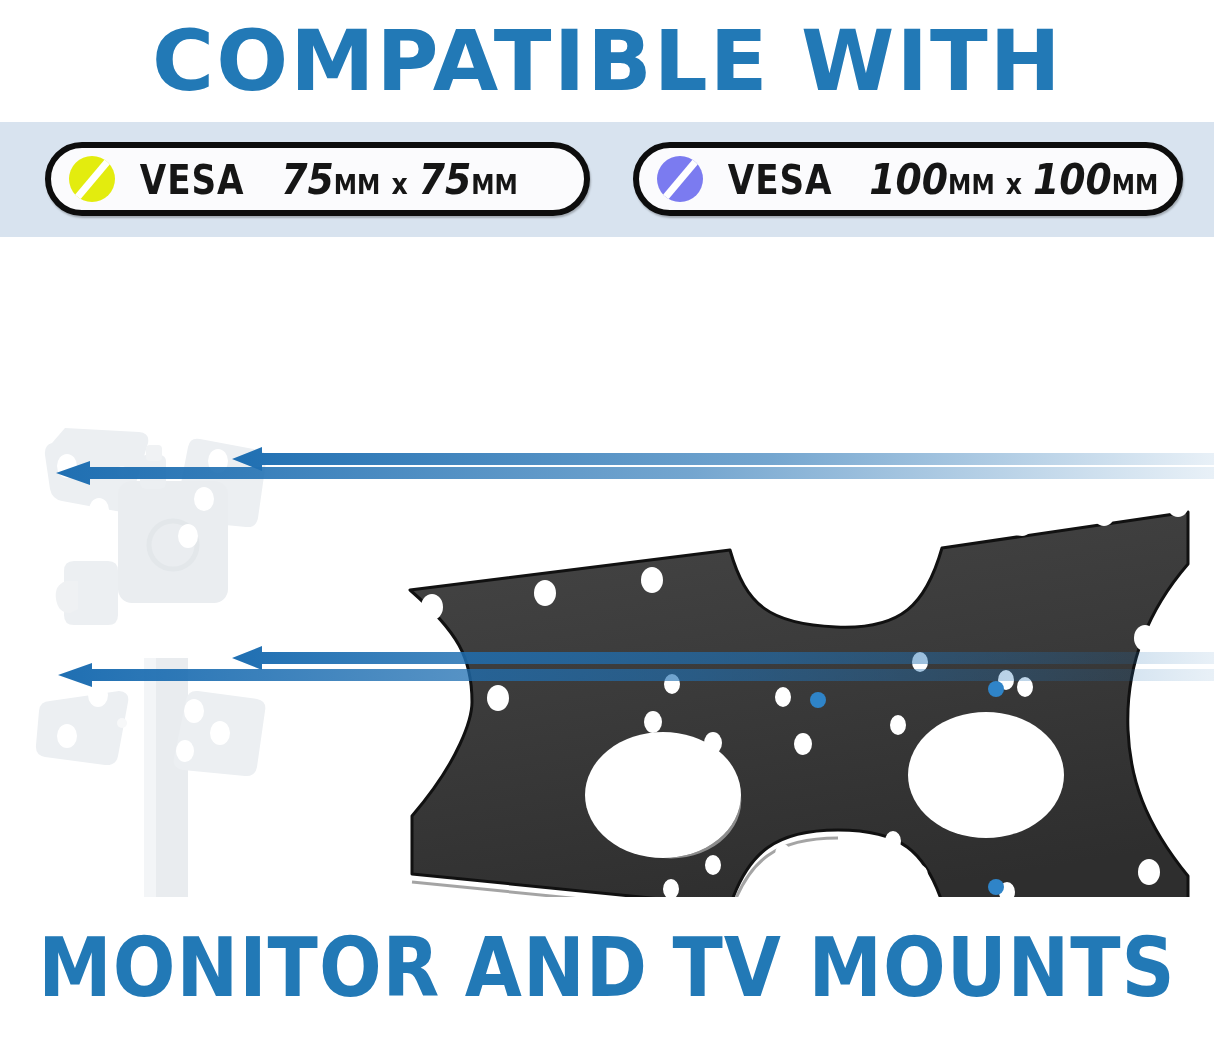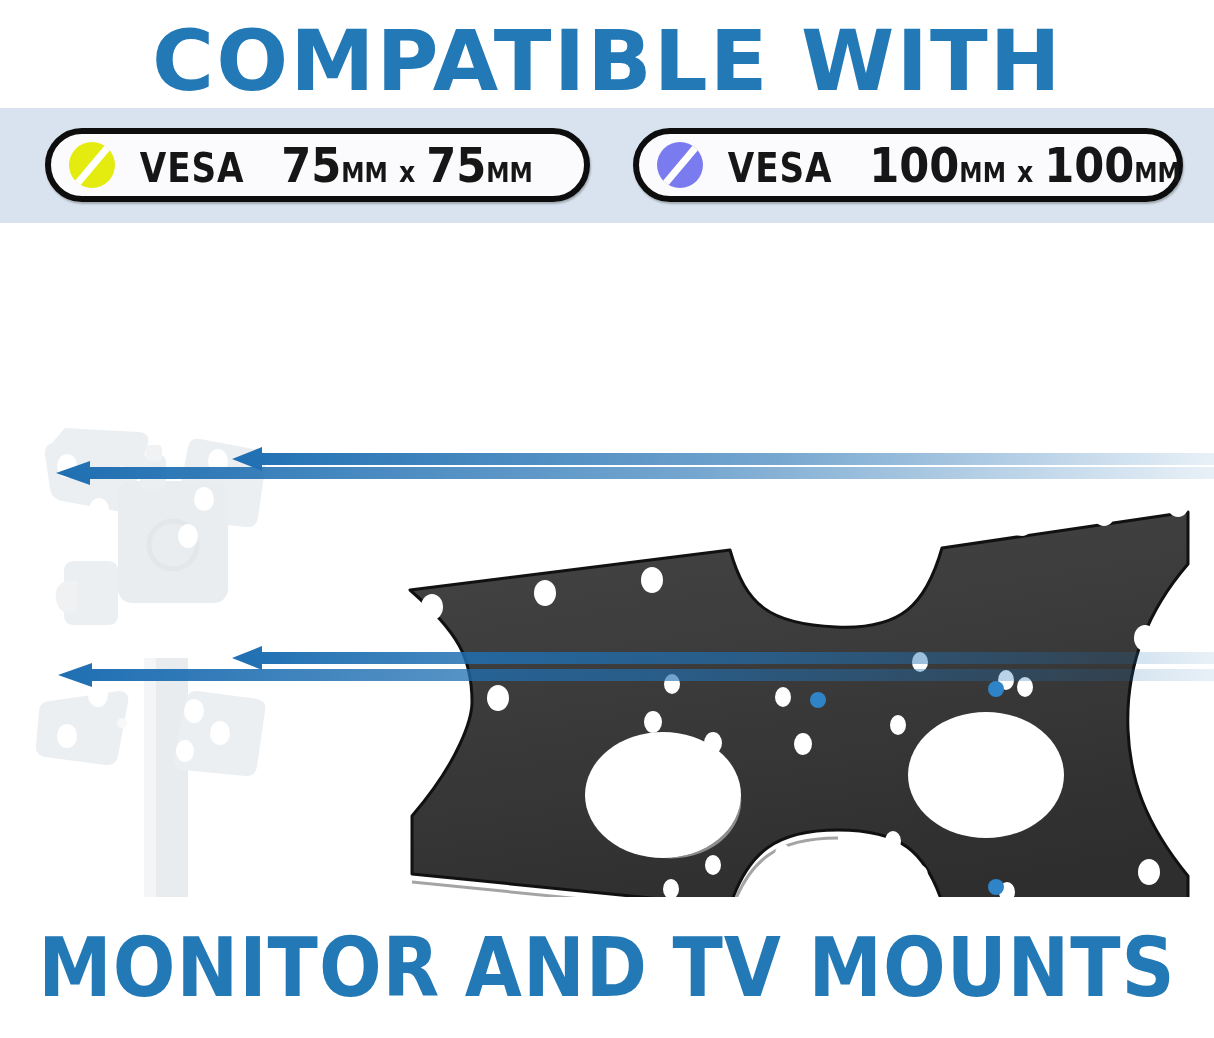--- a/index.html
+++ b/index.html
@@ -29,21 +29,21 @@
     letter-spacing: 2px;
     color: #2279b6;
     line-height: 1;
     white-space: nowrap;
     transform: scaleX(1.02);
   }
 
   
   #badge-band {
     position: absolute;
-    left: 0; top: 108px; width: 1214px; height: 115px;
+    left: 0; top: 122px; width: 1214px; height: 115px;
     background: #d8e3ef;
   }
   .badge {
     position: absolute;
     top: 20px;
     height: 74px;
     background: #fbfbfd;
     border: 6px solid #0d0d0d;
     border-radius: 40px;
     display: flex;
@@ -80,21 +80,21 @@
     align-items: baseline;
     margin-left: 22px;
     color: #161616;
     font-family: "DejaVu Sans Condensed", "Liberation Sans Narrow", "Liberation Sans", sans-serif;
     font-weight: bold;
     white-space: nowrap;
   }
   .t-vesa  { font-size: 40px; letter-spacing: 1px; transform: scaleX(0.95); transform-origin: left baseline; }
   .t-gap   { display:inline-block; width: 34px; }
   .t-gap-s { display:inline-block; width: 11px; }
-  .t-num   { font-size: 48px; letter-spacing: 0px; }
+  .t-num   { font-size: 42px; letter-spacing: 0px; font-style: italic; }
   .t-unit  { font-size: 26px; letter-spacing: 0px; }
   .t-x     { font-size: 28px; }
 
   
   #diagram {
     position: absolute;
     left: 0; top: 237px; width: 1214px; height: 660px;
     background: #ffffff;
   }
   #diagram svg { display: block; }

